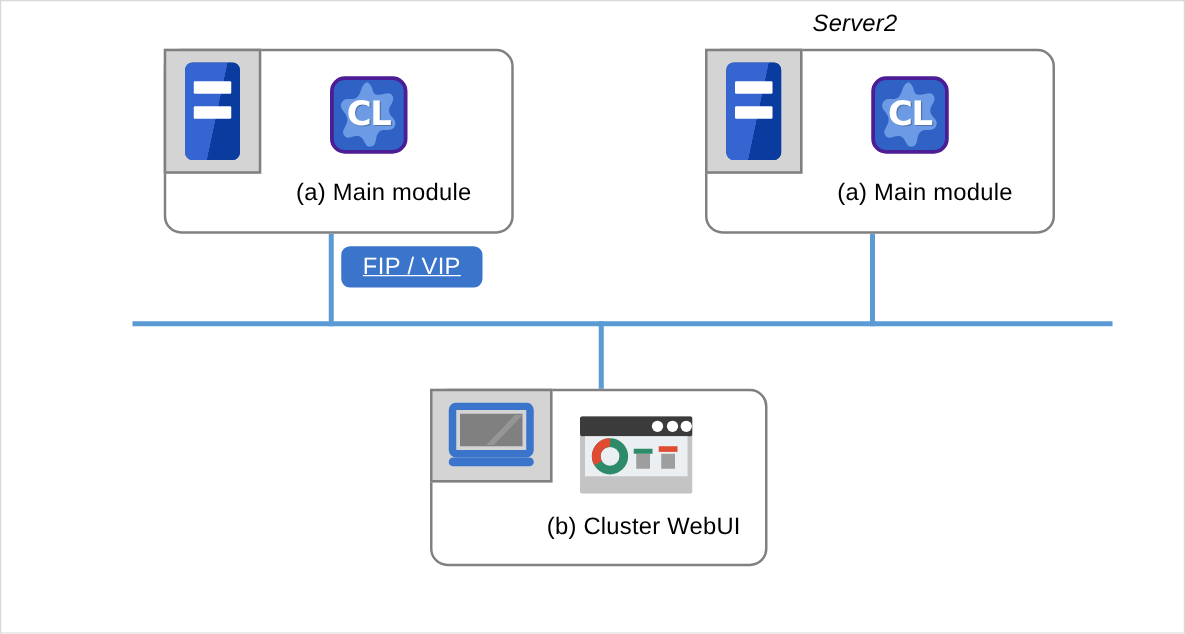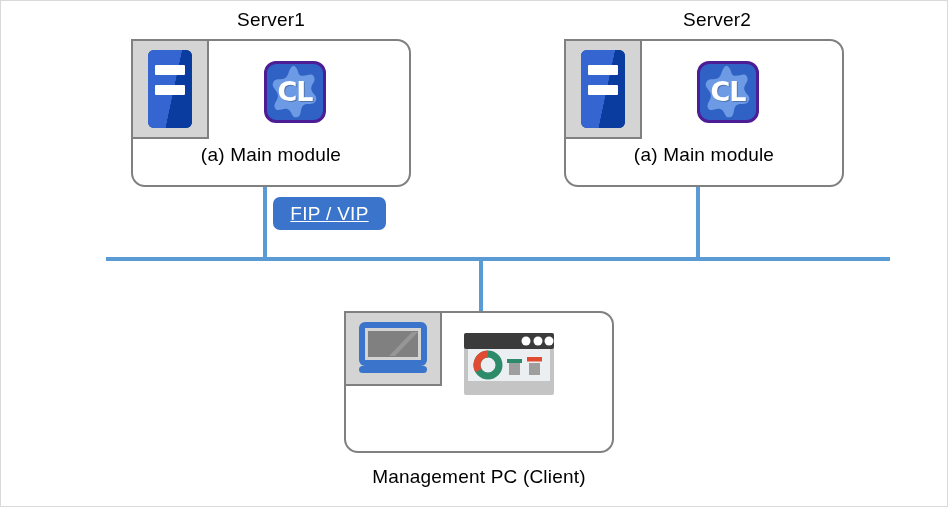--- a/index.html
+++ b/index.html
@@ -30,20 +30,21 @@
     white-space: nowrap;
     letter-spacing: 0.2px;
   }
   .node-caption {
     position: absolute;
     font-size: 19px;
     color: #000000;
     text-align: center;
     white-space: nowrap;
     letter-spacing: 0.2px;
+    padding-left: 36px;
   }
 
   
   .box {
     position: absolute;
     background: #ffffff;
     border: 2.5px solid #808080;
     border-radius: 14px;
     box-sizing: border-box;
   }
@@ -154,21 +155,20 @@
     justify-content: center;
     white-space: nowrap;
     letter-spacing: 0.3px;
   }
 </style>
 </head>
 <body>
 
 <div id="canvas">
 
-  <div class="node-title" style="left:130px; top:8px; width:280px;">Server1</div>
 
   <div class="box" style="left:130px; top:38px; width:280px; height:148px;"></div>
 
   <div class="server-frame" style="left:130px; top:38px; width:78px; height:100px;">
     <div class="server-glyph">
       <div class="sheen"></div>
       <div class="bar b1"></div>
       <div class="bar b2"></div>
     </div>
   </div>
@@ -178,21 +178,21 @@
       <path d="M30 2 C36 6 33 12 38 13 C44 14 49 9 52 14 C55 19 48 23 49 28
                C50 34 57 35 54 41 C51 47 44 42 40 46 C36 50 39 58 33 59
                C27 60 28 52 23 50 C18 48 12 54 9 49 C6 44 13 40 12 34
                C11 28 4 26 7 20 C10 14 17 19 21 15 C25 11 24 3 30 2 Z" fill="#6d9ae4"></path>
     </svg>
     <div class="cl-text">CL</div>
   </div>
 
   <div class="node-caption" style="left:130px; top:143px; width:280px;">(a) Main module</div>
 
-  <div class="node-title" style="left:576px; top:8px; width:280px;">Server2</div>
+  <div class="node-title" style="left:543px; top:8px; width:280px;font-style:italic;">Server2</div>
 
   <div class="box" style="left:563px; top:38px; width:280px; height:148px;"></div>
 
   <div class="server-frame" style="left:563px; top:38px; width:78px; height:100px;">
     <div class="server-glyph">
       <div class="sheen"></div>
       <div class="bar b1"></div>
       <div class="bar b2"></div>
     </div>
   </div>
@@ -242,16 +242,16 @@
       <circle cx="24" cy="32" r="11" fill="none" stroke="#2e8b6a" stroke-width="7"></circle>
       <path d="M24 21 A11 11 0 0 0 14.5 37.5" fill="none" stroke="#e04b32" stroke-width="7"></path>
 
       <rect x="45" y="30" width="11" height="12" fill="#9e9e9e"></rect>
       <rect x="43" y="26" width="15" height="4" fill="#2e8b6a"></rect>
       <rect x="65" y="30" width="11" height="12" fill="#9e9e9e"></rect>
       <rect x="63" y="24" width="15" height="4.5" fill="#e04b32"></rect>
     </svg>
   </div>
 
-
-  <div class="node-title" style="left:343px; top:465px; width:270px;">Management PC (Client)</div>
+  <div class="node-caption" style="left:343px; top:410px; width:270px;">(b) Cluster WebUI</div>
+
 
 </div>
 
 </body></html>

